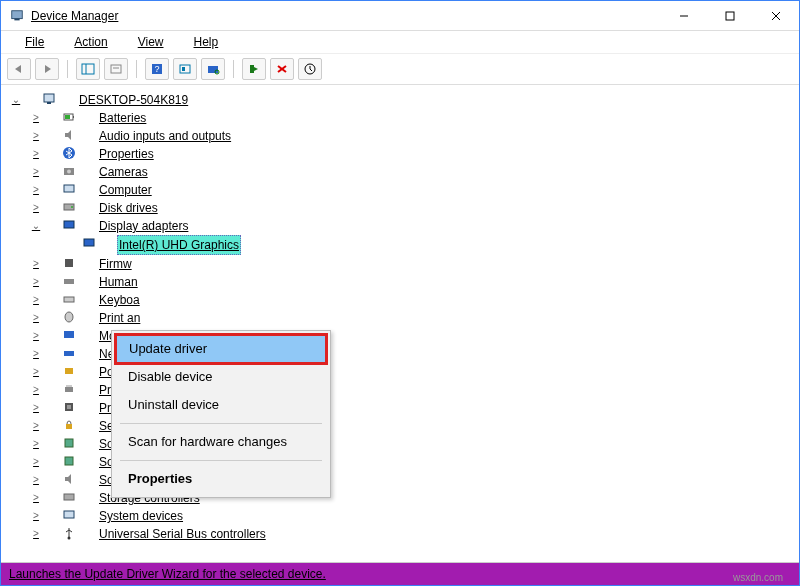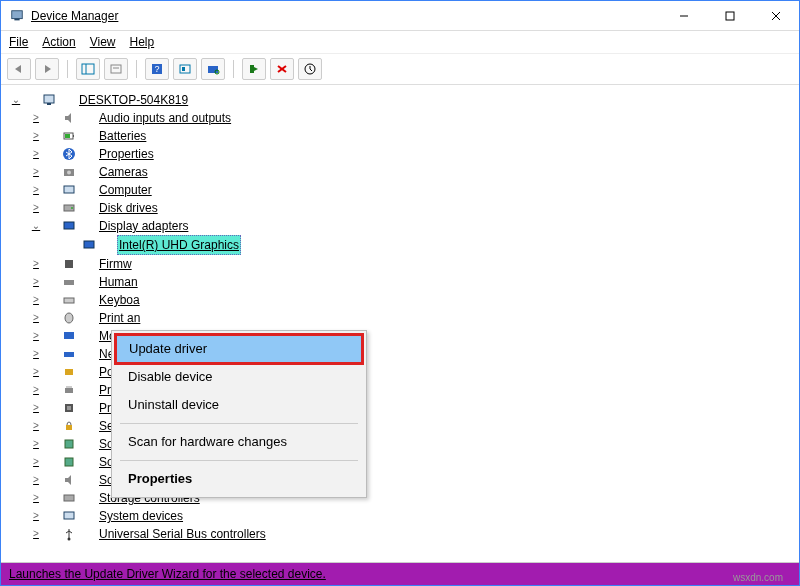--- a/index.html
+++ b/index.html
@@ -3,38 +3,38 @@
 <meta charset="utf-8">
 <style>
   * { box-sizing: border-box; }
   html, body { margin: 0; padding: 0; font-family: "Segoe UI", Tahoma, sans-serif; font-size: 12px; color: #000; }
   .window { width: 800px; height: 586px; border: 1px solid #3b82f6; background: #fff; position: relative; display: flex; flex-direction: column; text-decoration: underline; }
   .titlebar { display: flex; align-items: center; height: 30px; padding: 0 0 0 8px; border-bottom: 1px solid #ddd; }
   .titlebar .title { flex: 1; font-size: 12px; }
   .titlebar .app-icon { width: 16px; height: 16px; margin-right: 6px; display:inline-flex; align-items:center; justify-content:center; }
   .win-btn { width: 46px; height: 30px; display: flex; align-items: center; justify-content: center; }
   .menubar { display: flex; gap: 14px; padding: 4px 8px; border-bottom: 1px solid #eee; }
-  .menubar span { cursor: default; }
+  .menubar span { cursor: default; margin-left: 16px; }
   .toolbar { display: flex; align-items: center; padding: 4px 6px; gap: 4px; border-bottom: 1px solid #ddd; }
   .tb-btn { width: 24px; height: 22px; display: flex; align-items: center; justify-content: center; border: 1px solid #ccc; background: #f7f7f7; border-radius: 2px; }
   .tb-sep { width: 1px; height: 18px; background: #ccc; margin: 0 4px; }
   .treepane { flex: 1; overflow: auto; padding: 6px 4px 6px 10px; line-height: 18px; position: relative; }
-  .node { display: flex; align-items: center; gap: 20px; white-space: nowrap; }
+  .node { display: flex; align-items: flex-start; gap: 20px; white-space: nowrap; }
   .indent0 { padding-left: 0px; }
   .indent1 { padding-left: 20px; }
   .indent2 { padding-left: 40px; }
   .twisty { width: 10px; text-align: center; color: #666; font-size: 10px; cursor: pointer; }
   .dev-icon { width: 16px; height: 16px; display:inline-flex; align-items:center; justify-content:center; }
   .label { padding: 0 2px; }
   .expanded > .twisty::before { content: "⌄"; }
   .collapsed > .twisty::before { content: ">"; }
   .selected .label { background: #5eead4; border: 1px dotted #66b; padding: 0 1px; }
   .statusbar { border-top: 1px solid #ccc; padding: 4px 8px; font-size: 12px; background: #a21caf; }
   
-  .ctx-menu { position: absolute; left: 110px; top: 245px; width: 256px; background: #f2f2f2; border: 1px solid #bbb; box-shadow: 2px 2px 4px rgba(0,0,0,0.2); padding: 4px 2px; z-index: 10; }
+  .ctx-menu { position: absolute; left: 110px; top: 245px; width: 220px; background: #f2f2f2; border: 1px solid #bbb; box-shadow: 2px 2px 4px rgba(0,0,0,0.2); padding: 4px 2px; z-index: 10; }
   .ctx-item { padding: 5px 14px; cursor: default; font-size: 13px; }
   .ctx-item.highlight { background: #90c8f6; border: 3px solid #d22; margin: -2px 0; padding: 4px 12px; }
   .ctx-sep { height: 1px; background: #ccc; margin: 4px 6px; }
   .ctx-item.bold { font-weight: bold; }
   .watermark { position:absolute; bottom:2px; right:16px; font-size:10px; color:#999; }
 </style>
 </head>
 <body>
 
 <div class="window">
@@ -145,35 +145,35 @@
             <rect x="5" y="10" width="4" height="2" fill="#246"></rect>
           </svg>
         </span>
       <span class="label">DESKTOP-504K819</span>
     </div>
 
     <div class="node indent1 collapsed">
         <span class="twisty"></span>
         <span class="dev-icon">
           <svg width="14" height="14">
-            <path d="M3 5 L6 5 L9 2 L9 12 L6 9 L3 9 Z" fill="#888"></path>
-          </svg>
-        </span>
-        <span class="label">Audio inputs and outputs</span>
-      </div>
-    <div class="node indent1 collapsed">
-        <span class="twisty"></span>
-        <span class="dev-icon">
-          <svg width="14" height="14">
             <rect x="2" y="4" width="9" height="6" fill="none" stroke="#555"></rect>
             <rect x="11" y="6" width="1" height="2" fill="#555"></rect>
             <rect x="3" y="5" width="5" height="4" fill="#3a3"></rect>
           </svg>
         </span>
         <span class="label">Batteries</span>
+      </div>
+    <div class="node indent1 collapsed">
+        <span class="twisty"></span>
+        <span class="dev-icon">
+          <svg width="14" height="14">
+            <path d="M3 5 L6 5 L9 2 L9 12 L6 9 L3 9 Z" fill="#888"></path>
+          </svg>
+        </span>
+        <span class="label">Audio inputs and outputs</span>
       </div>
     <div class="node indent1 collapsed">
         <span class="twisty"></span>
         <span class="dev-icon">
           <svg width="14" height="14">
             <circle cx="7" cy="7" r="6" fill="#2a64c8"></circle>
             <path d="M7 2 L10 5 L4 9 M4 5 L10 9 L7 12 L7 2" fill="none" stroke="#fff" stroke-width="1"></path>
           </svg>
         </span>
         <span class="label">Properties</span>

